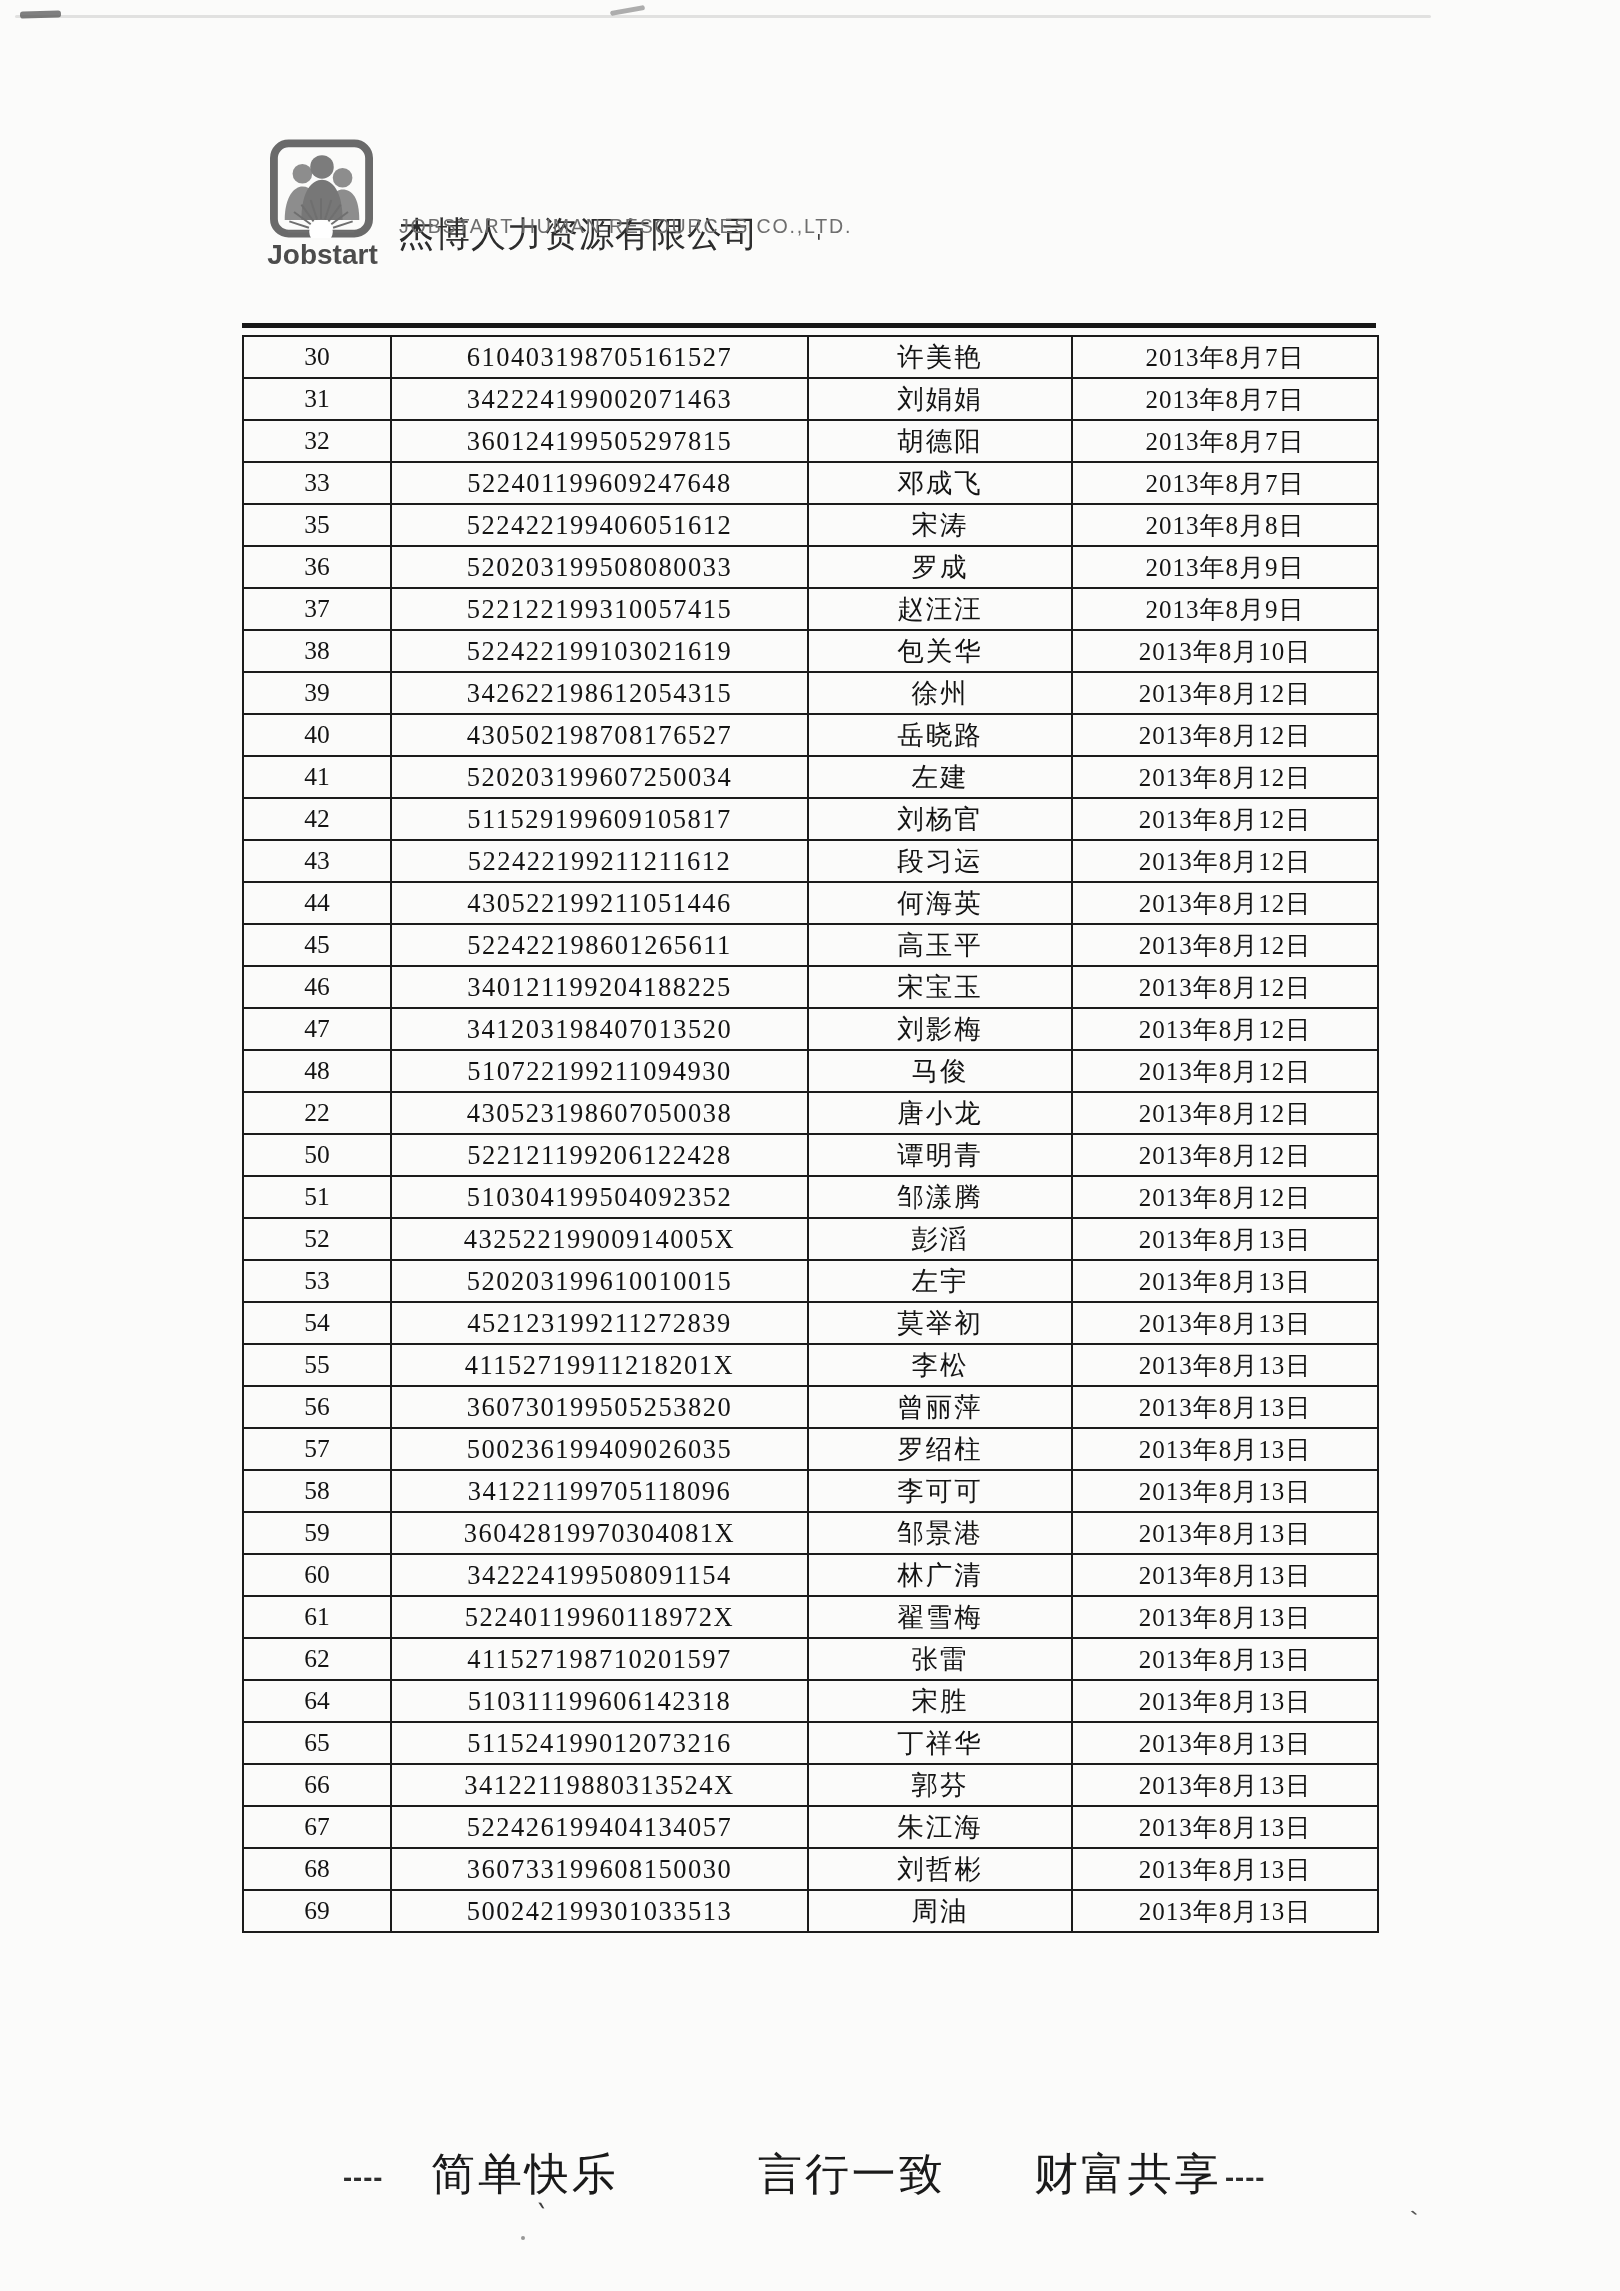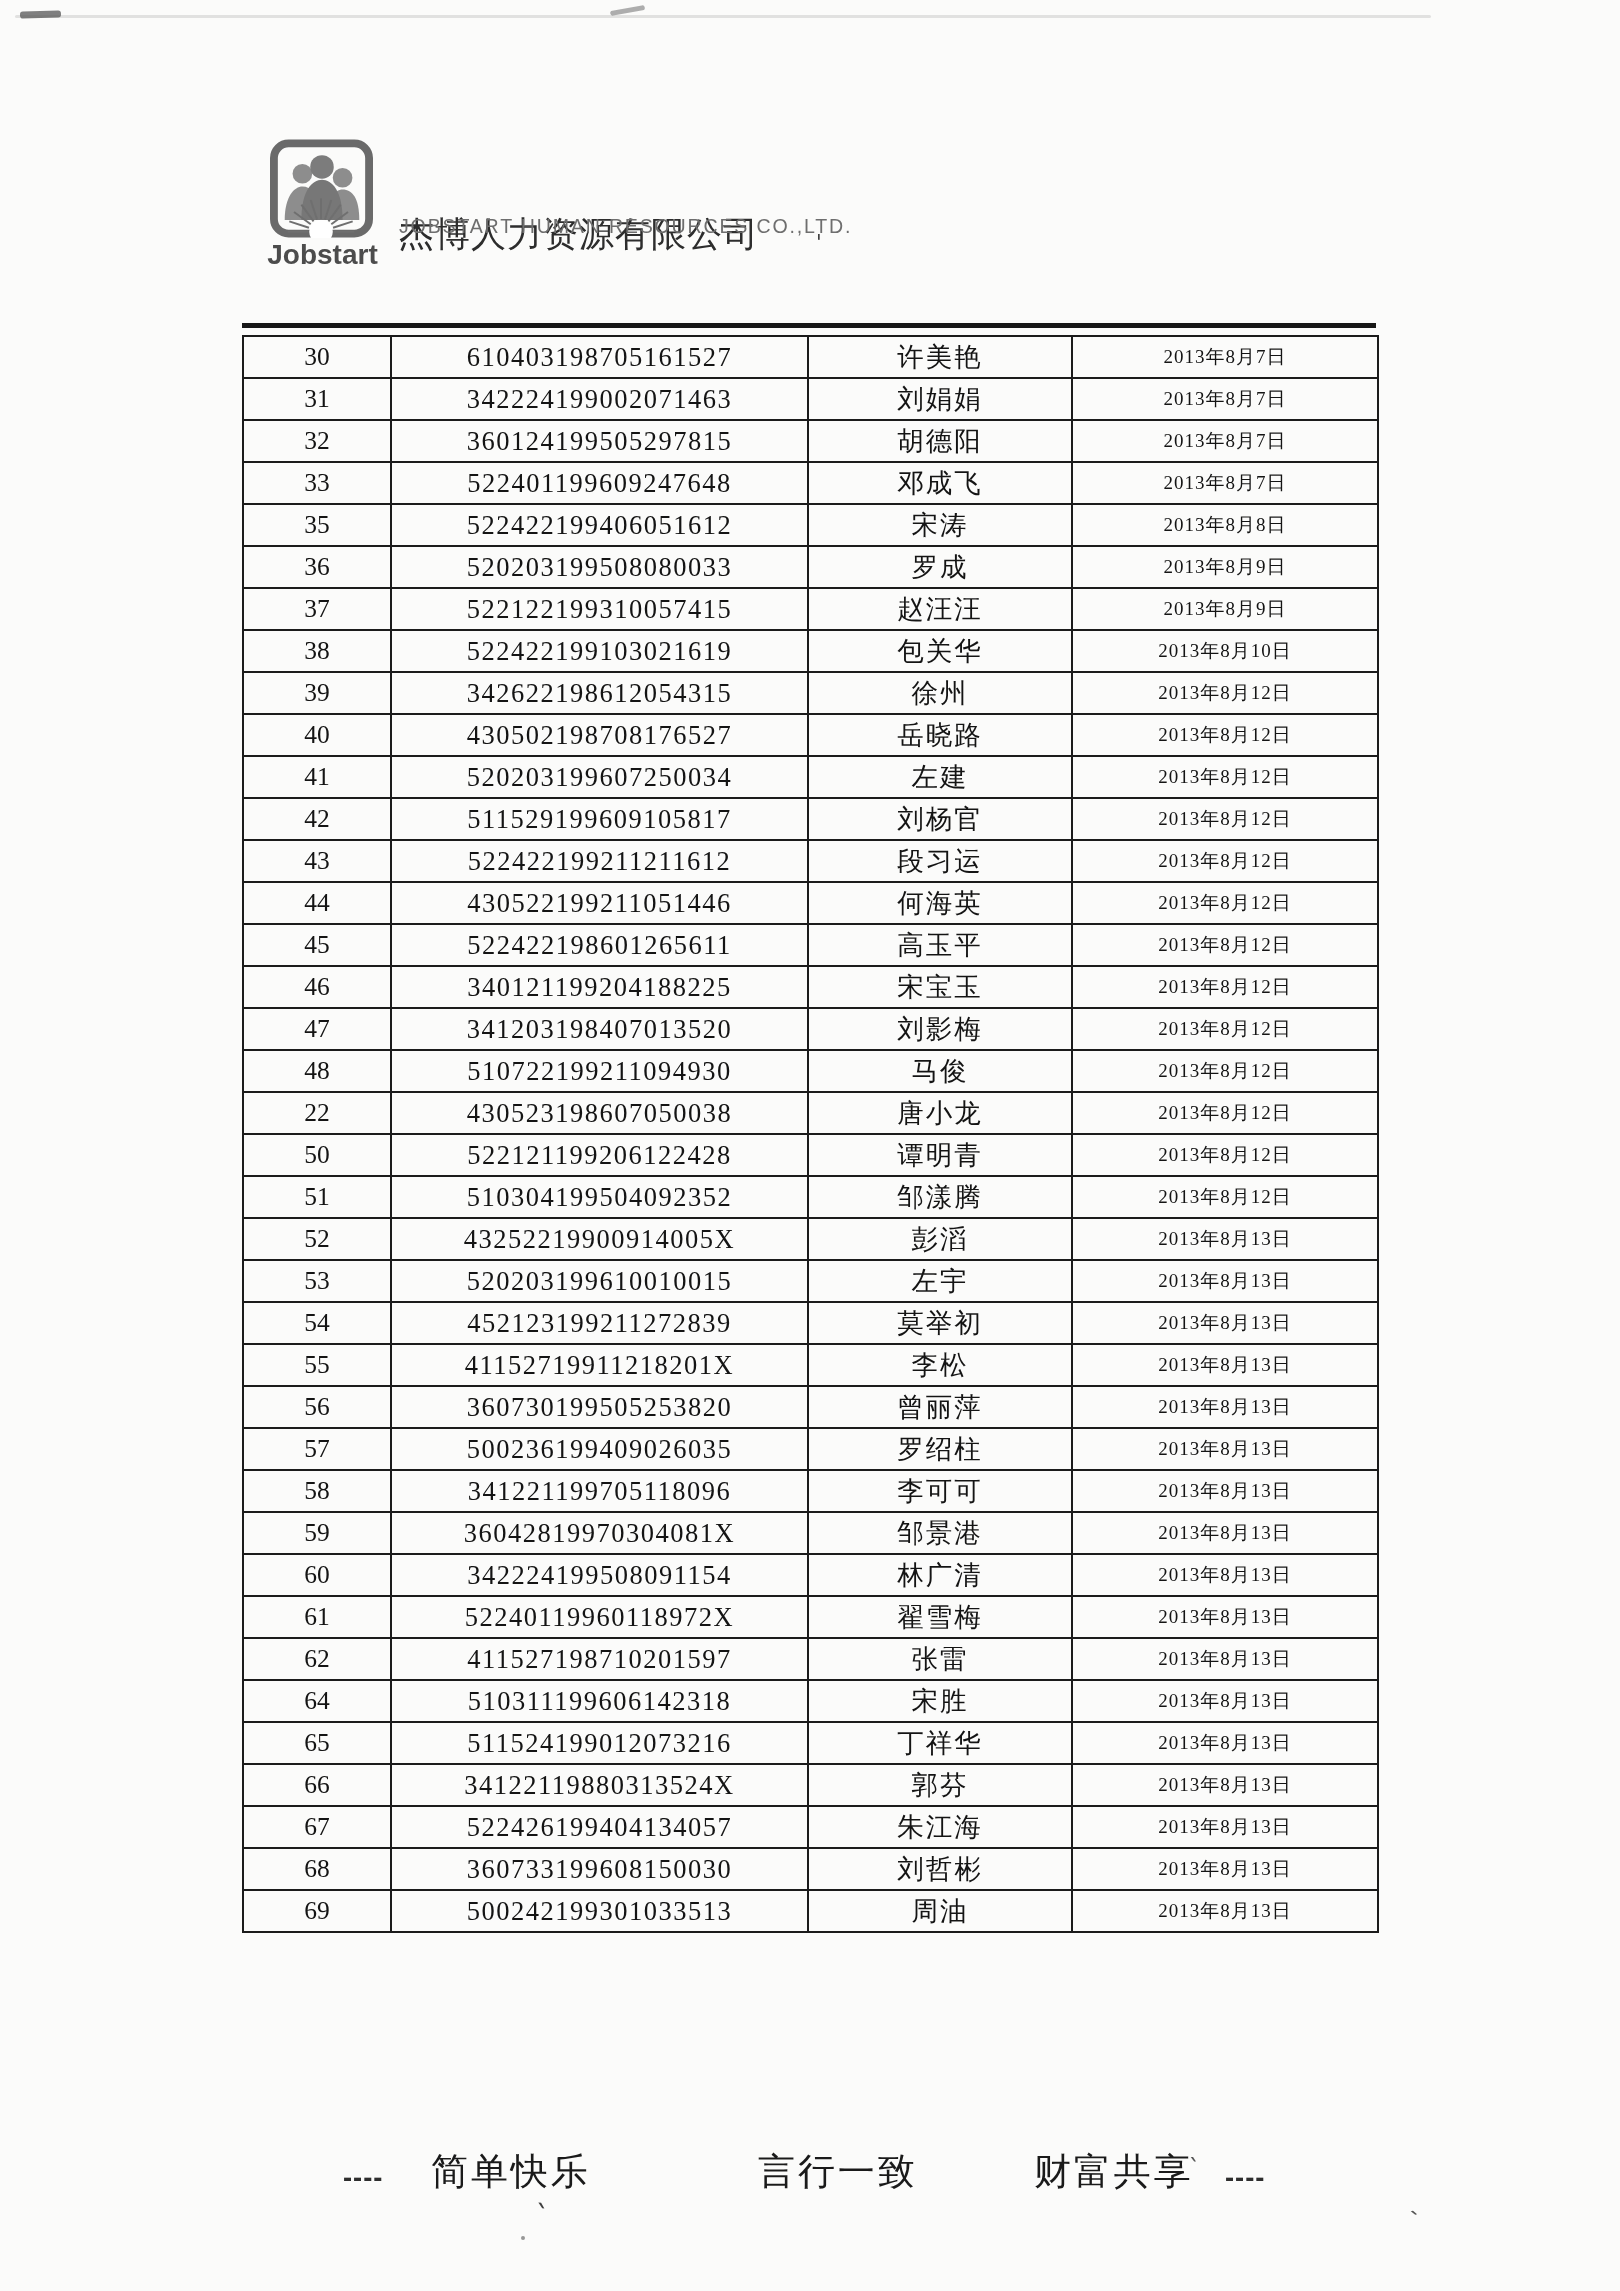--- a/index.html
+++ b/index.html
@@ -58,33 +58,33 @@
   .roster td{
     border:2px solid #1b1b1b;
     height:40px;
     text-align:center;vertical-align:middle;
     font-size:26.5px;color:#141414;
     padding:0;overflow:hidden;white-space:nowrap;
   }
   .roster td:nth-child(1){font-size:25.5px;}
   .roster td:nth-child(2){letter-spacing:1.5px;}
   .roster td:nth-child(3){letter-spacing:2px;}
-  .roster td:nth-child(4){font-size:19px;letter-spacing:1px;}
+  .roster td:nth-child(4){font-size:25px;letter-spacing:1px;}
 
   
   .footer-dash{
     position:absolute;top:2162px;
     font-family:"Liberation Sans","DejaVu Sans",sans-serif;
     font-weight:bold;font-size:27.4px;letter-spacing:1px;color:#2e2e2e;
   }
   .footer-dash.left{left:343px;}
   .footer-dash.right{left:1225px;}
   .slogan{
     position:absolute;top:2153px;
-    font-size:37px;letter-spacing:2.9px;line-height:1;color:#1a1a1a;white-space:nowrap;
+    font-size:44px;letter-spacing:2.9px;line-height:1;color:#1a1a1a;white-space:nowrap;
   }
   .slogan.s1{left:431px;}
   .slogan.s2{left:758px;}
   .slogan.s3{left:1034px;}
 </style>
 </head>
 <body>
 
 <div class="page">
 

